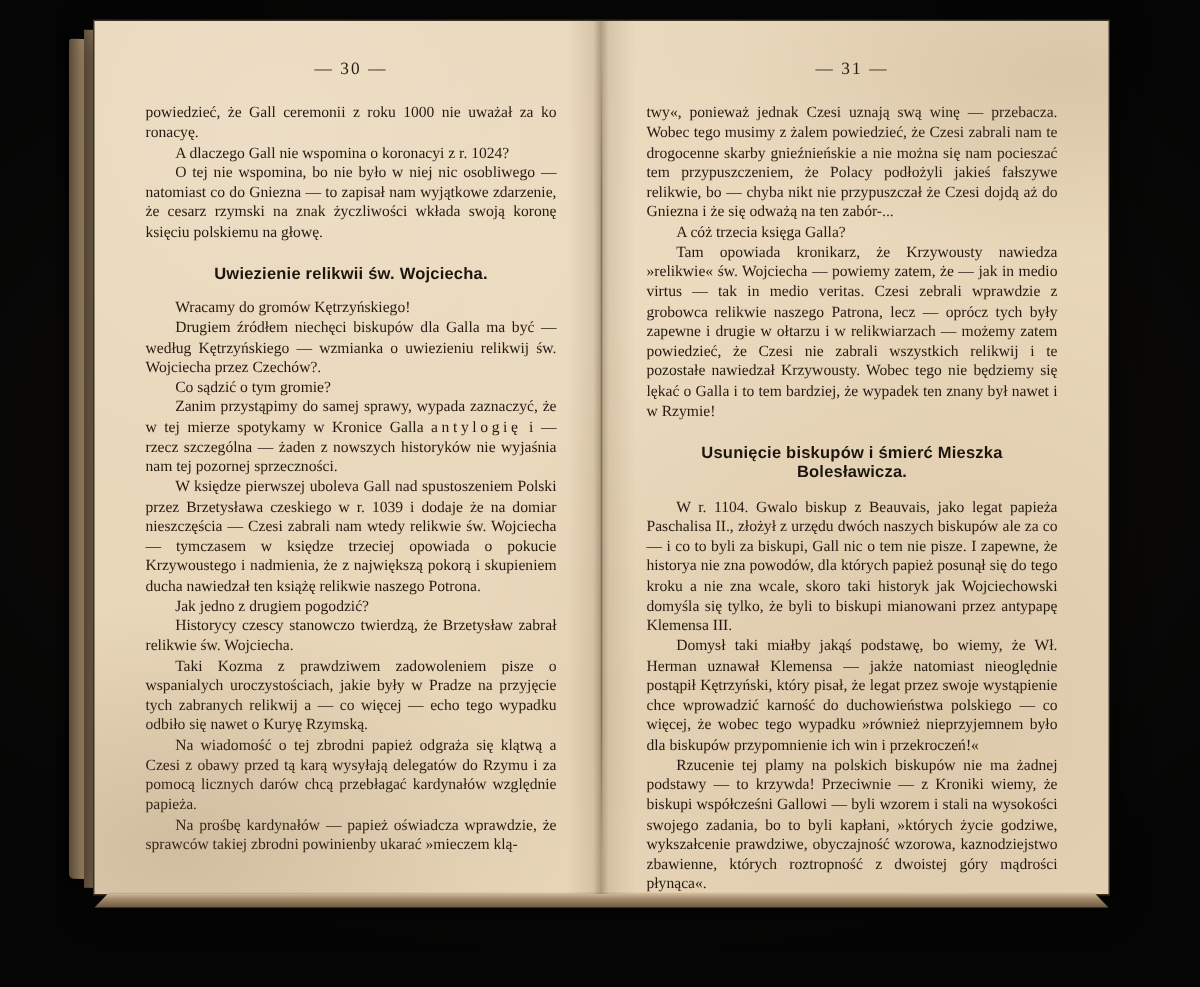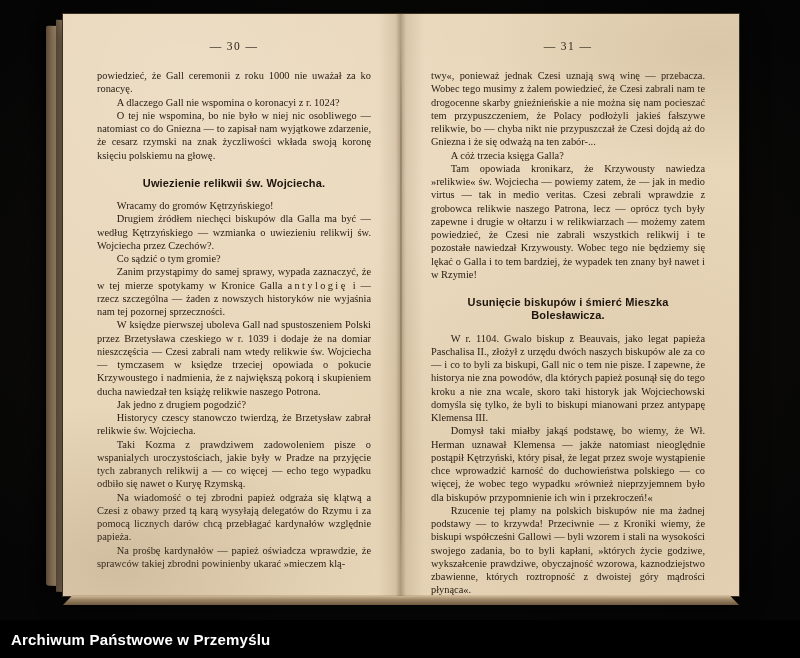--- a/index.html
+++ b/index.html
@@ -267,17 +267,14 @@
         </div>
       </div>
 
     </div>
 
     <div class="gutter"></div>
     <div class="gutter-line"></div>
     <div class="age-wash"></div>
   </div>
 
-  <div class="footer-bar">
-    <span class="credit">Archiwum Państwowe w Przemyślu</span>
-  </div>
 
 </div>
 
 </body></html>

